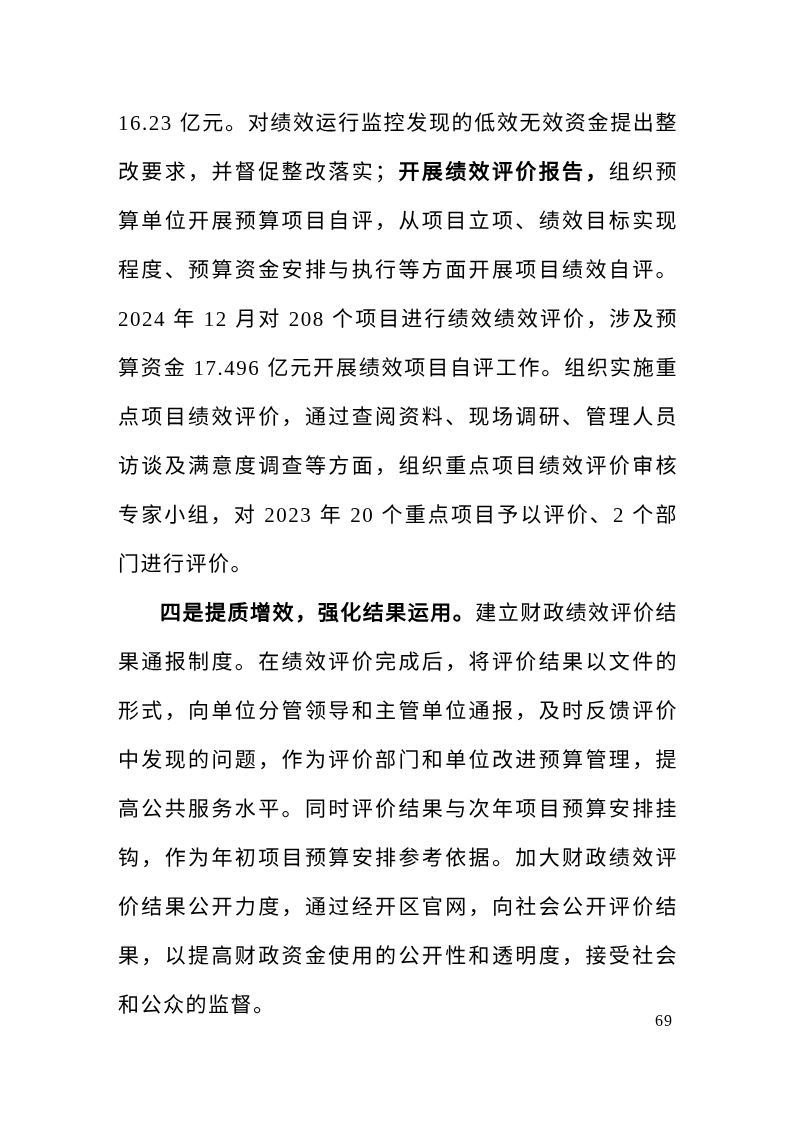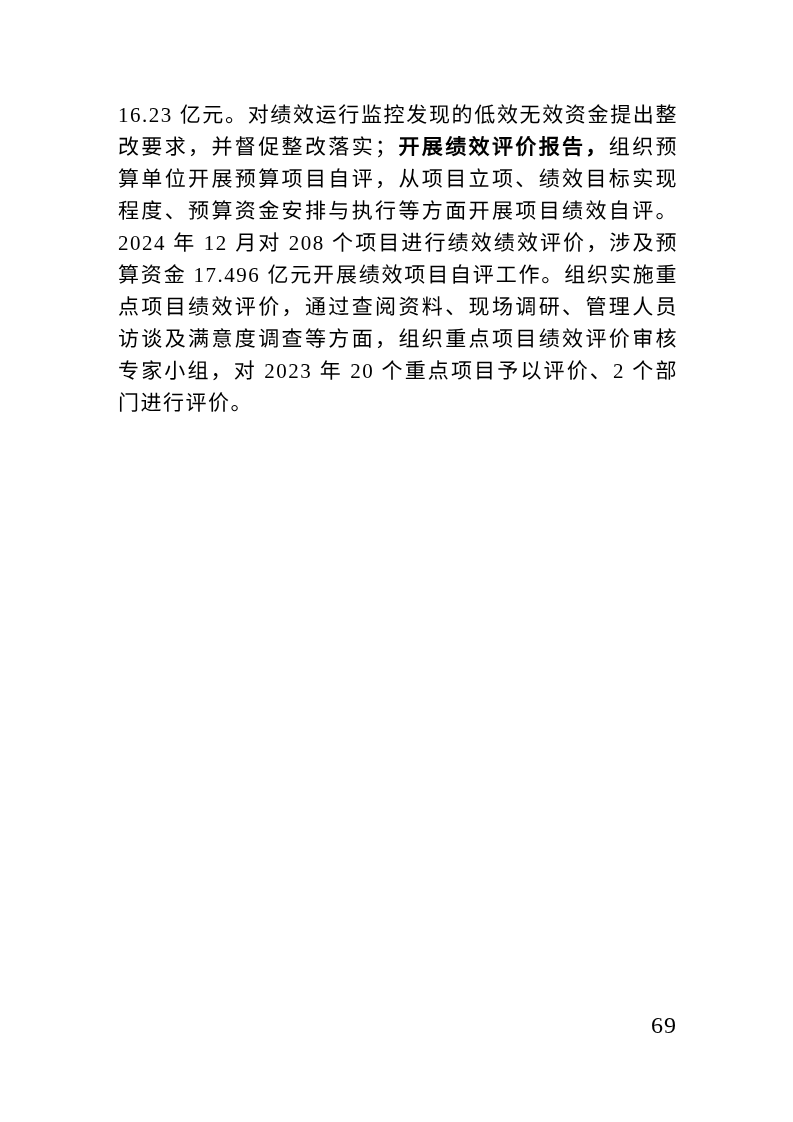--- a/index.html
+++ b/index.html
@@ -16,46 +16,47 @@
     font-family: "Liberation Serif", "DejaVu Serif", serif;
     color: #000000;
     overflow: hidden;
   }
   .text-block {
     position: absolute;
     left: 118px;
     top: 99px;
     width: 560px;
     font-size: 21px;
-    line-height: 32px;
+    line-height: 49px;
     letter-spacing: 1.5px;
     text-align: justify;
     text-justify: inter-ideograph;
   }
   .text-block p {
     margin: 0;
     padding: 0;
   }
   .text-block p.indent {
     text-indent: 2em;
   }
   .run-bold {
     font-weight: bold;
   }
   .page-number {
     position: absolute;
     top: 1012px;
     left: 648px;
     width: 32px;
-    font-size: 24px;
+    font-size: 16px;
     letter-spacing: 1px;
     text-align: center;
   }
 </style>
 </head>
 <body>
 
 <div class="page">
   <div class="text-block">
       <p><span>16.23 亿元。对绩效运行监控发现的低效无效资金提出整改要求，并督促整改落实；</span><span class="run-bold">开展绩效评价报告，</span><span>组织预算单位开展预算项目自评，从项目立项、绩效目标实现程度、预算资金安排与执行等方面开展项目绩效自评。2024 年 12 月对 208 个项目进行绩效绩效评价，涉及预算资金 17.496 亿元开展绩效项目自评工作。组织实施重点项目绩效评价，通过查阅资料、现场调研、管理人员访谈及满意度调查等方面，组织重点项目绩效评价审核专家小组，对 2023 年 20 个重点项目予以评价、2 个部门进行评价。</span></p>
+      <p class="indent"><span class="run-bold">四是提质增效，强化结果运用。</span><span>建立财政绩效评价结果通报制度。在绩效评价完成后，将评价结果以文件的形式，向单位分管领导和主管单位通报，及时反馈评价中发现的问题，作为评价部门和单位改进预算管理，提高公共服务水平。同时评价结果与次年项目预算安排挂钩，作为年初项目预算安排参考依据。加大财政绩效评价结果公开力度，通过经开区官网，向社会公开评价结果，以提高财政资金使用的公开性和透明度，接受社会和公众的监督。</span></p>
     </div>
   <div class="page-number">69</div>
 </div>
 
 </body></html>

